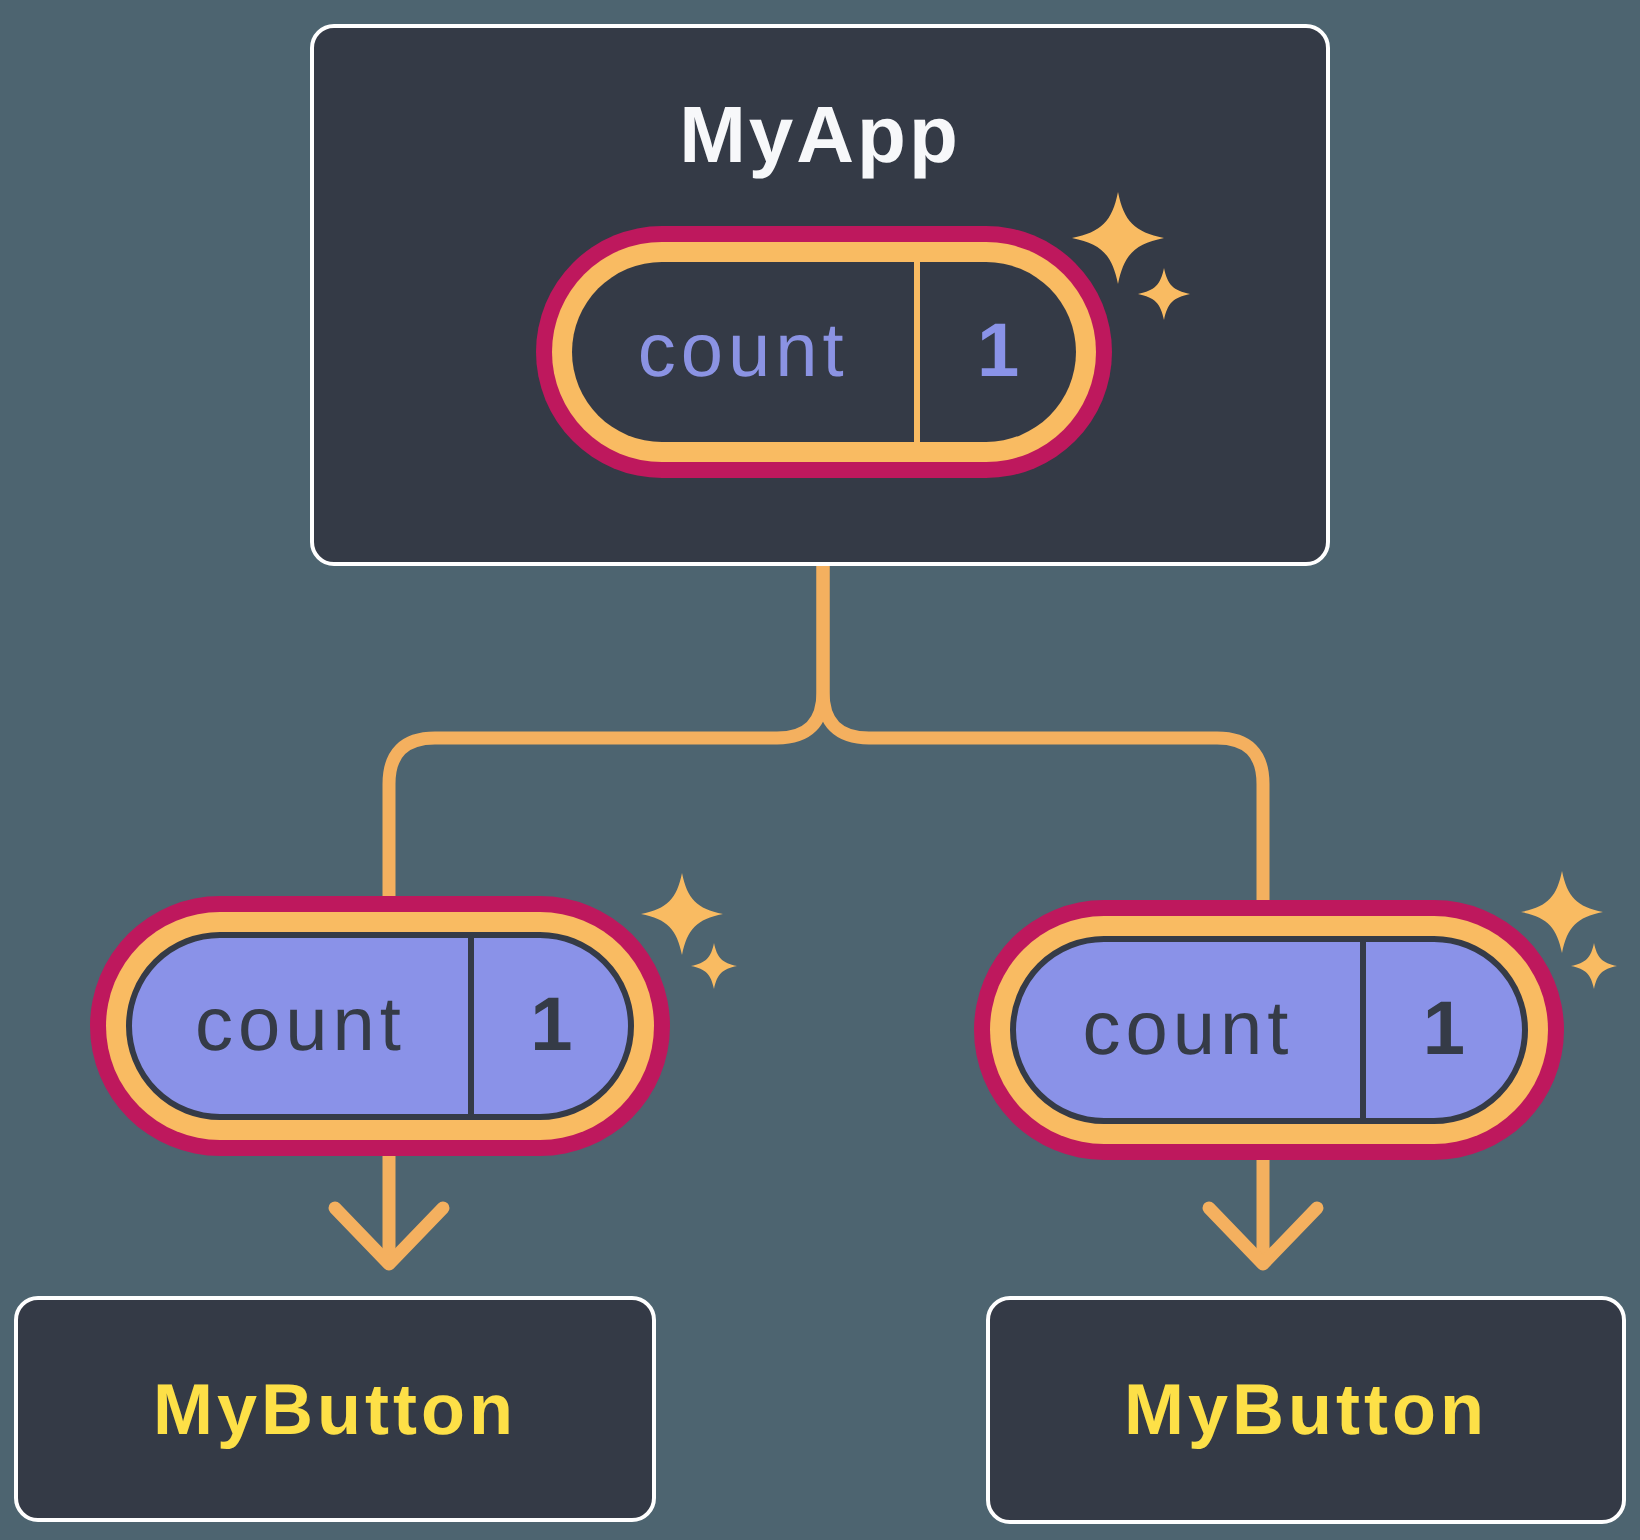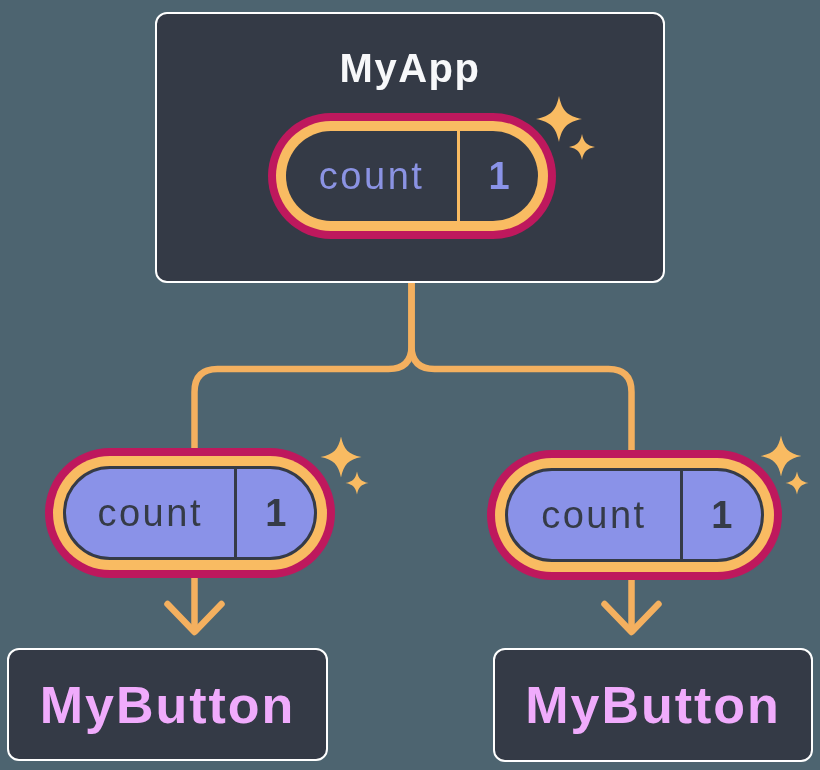--- a/index.html
+++ b/index.html
@@ -36,22 +36,22 @@
     top: 32px; left: 0; right: 0;
     text-align: center;
     color: #f7f8fa;
     font-size: 40px;
     font-weight: 600;
     letter-spacing: 1.5px;
   }
   .leaf-title {
     width: 100%; height: 100%;
     display: flex; align-items: center; justify-content: center;
-    color: #f0abfc;
-    font-size: 52px;
+    color: #fde047;
+    font-size: 36px;
     font-weight: 600;
     letter-spacing: 2px;
   }
 
   
   .pill {
     position: absolute;
     z-index: 2;
     background: #be185d;
     border-radius: 999px;

